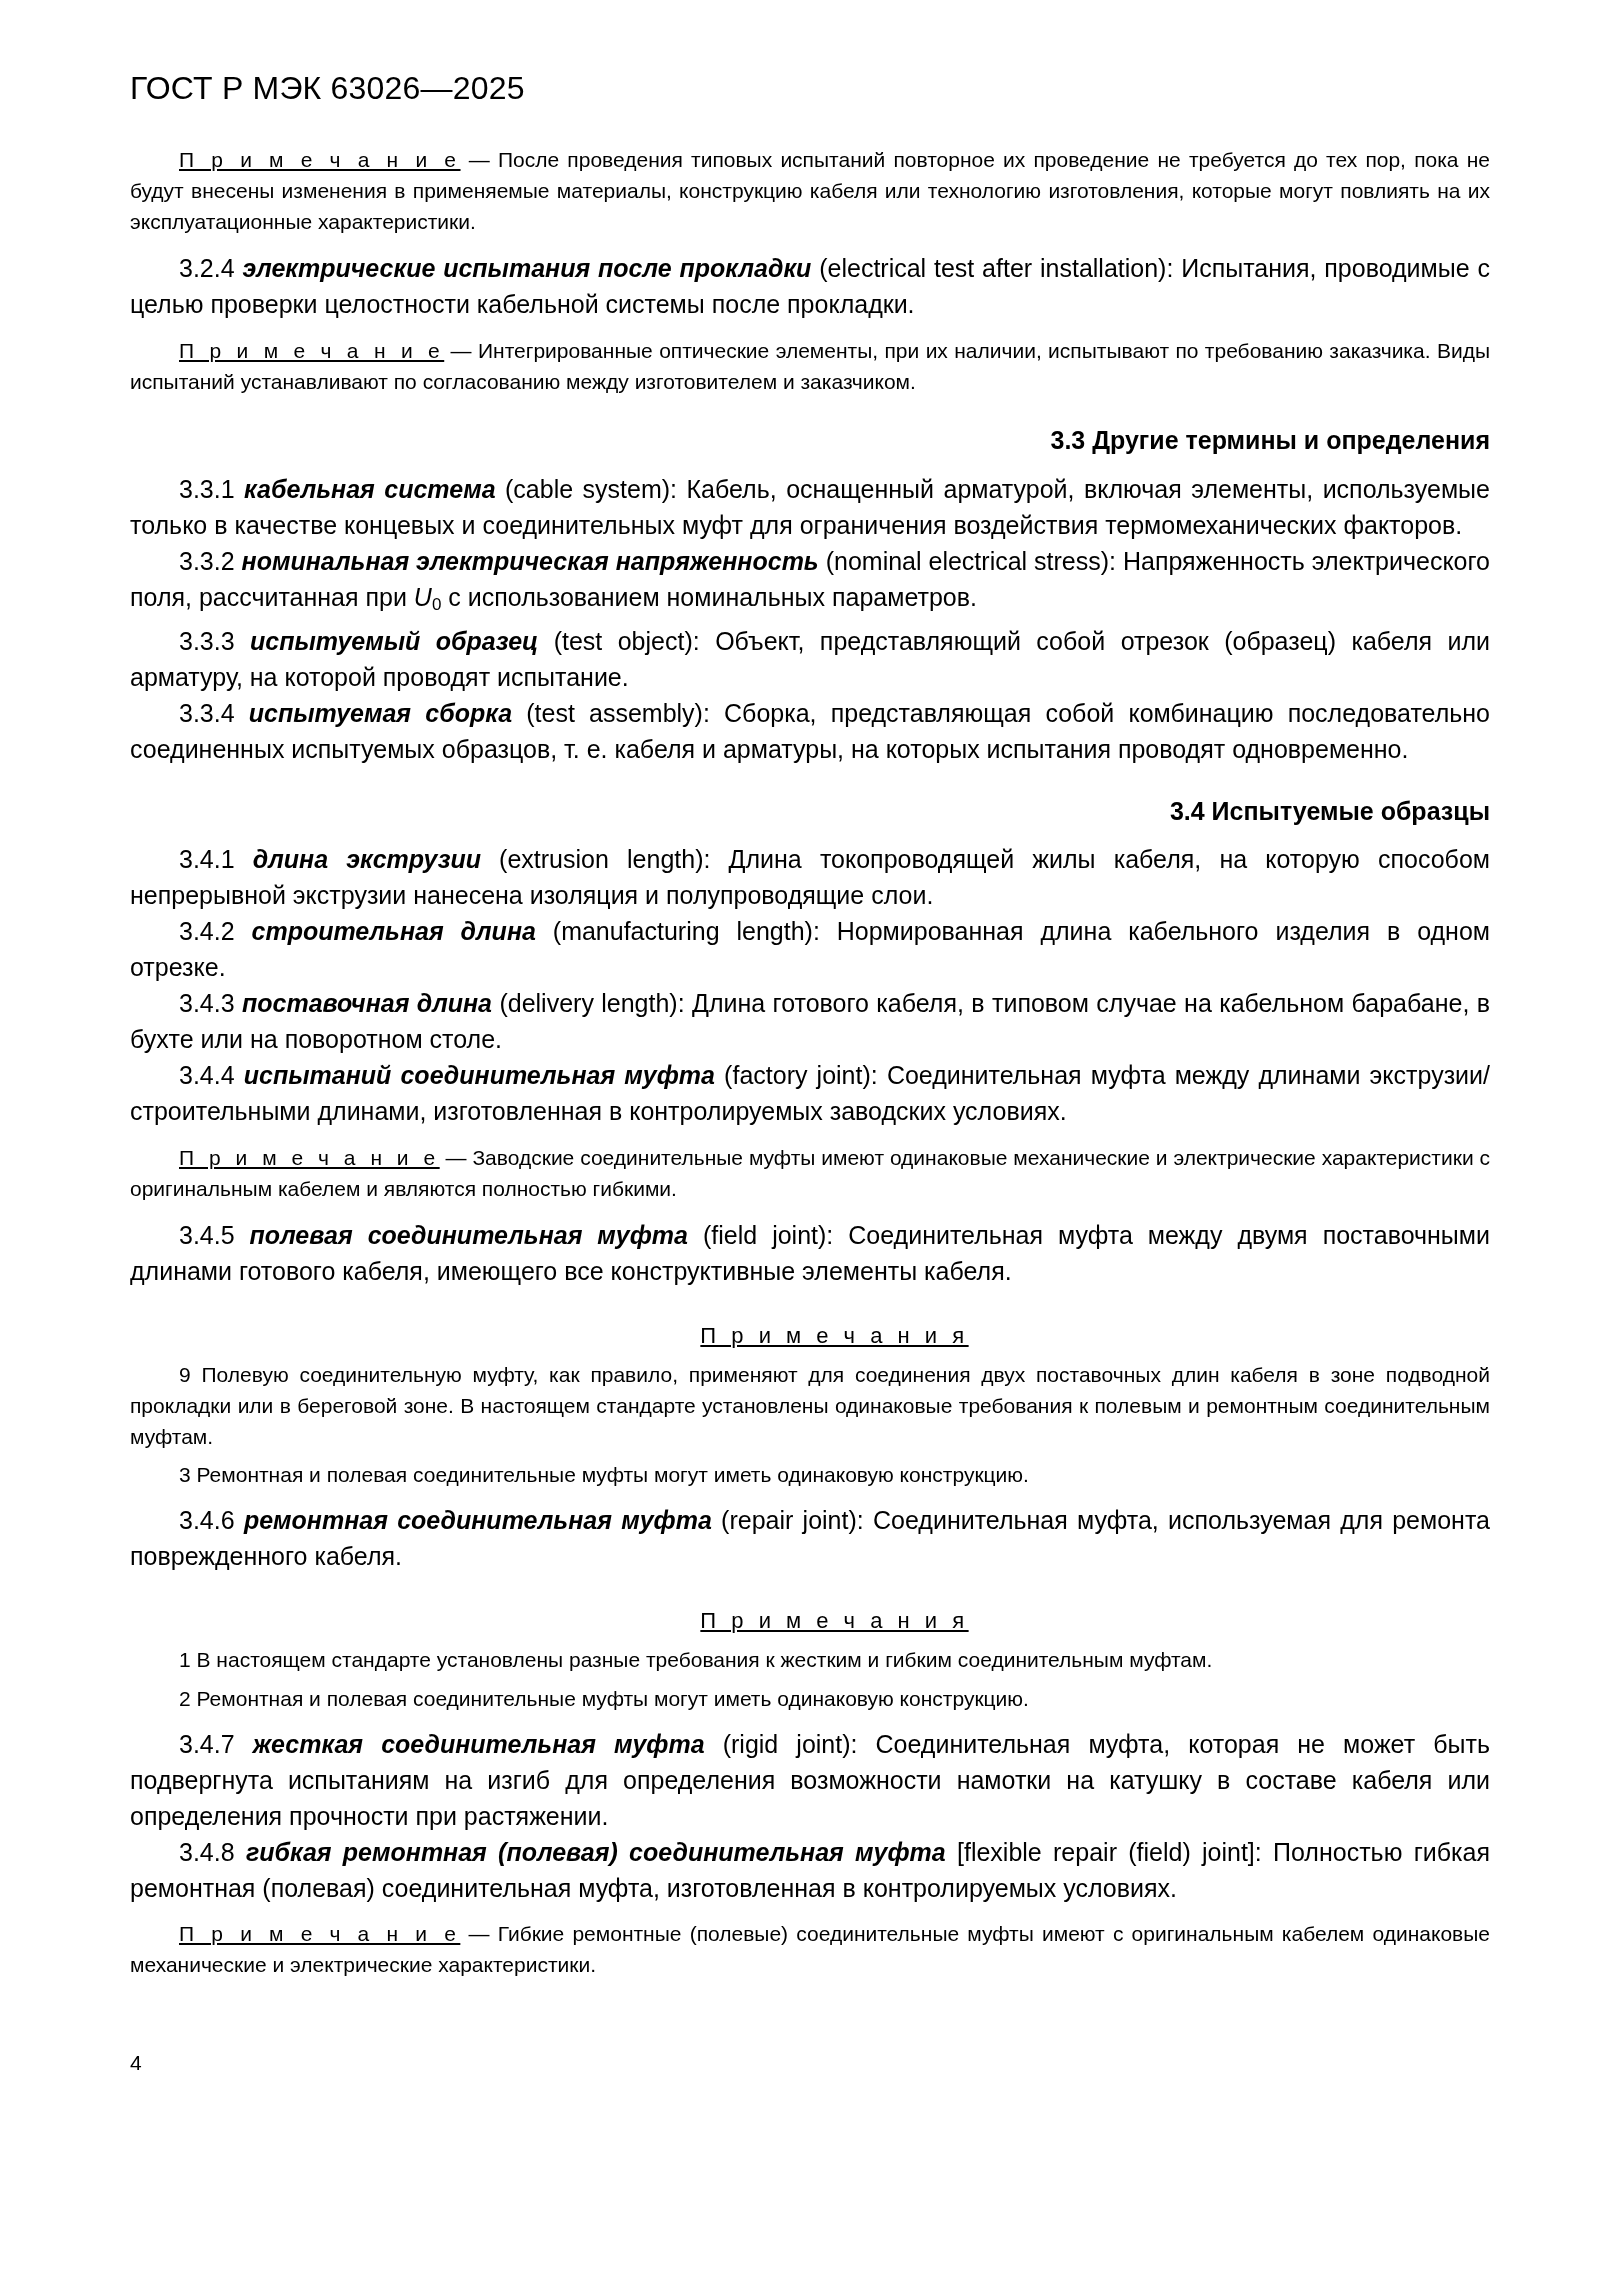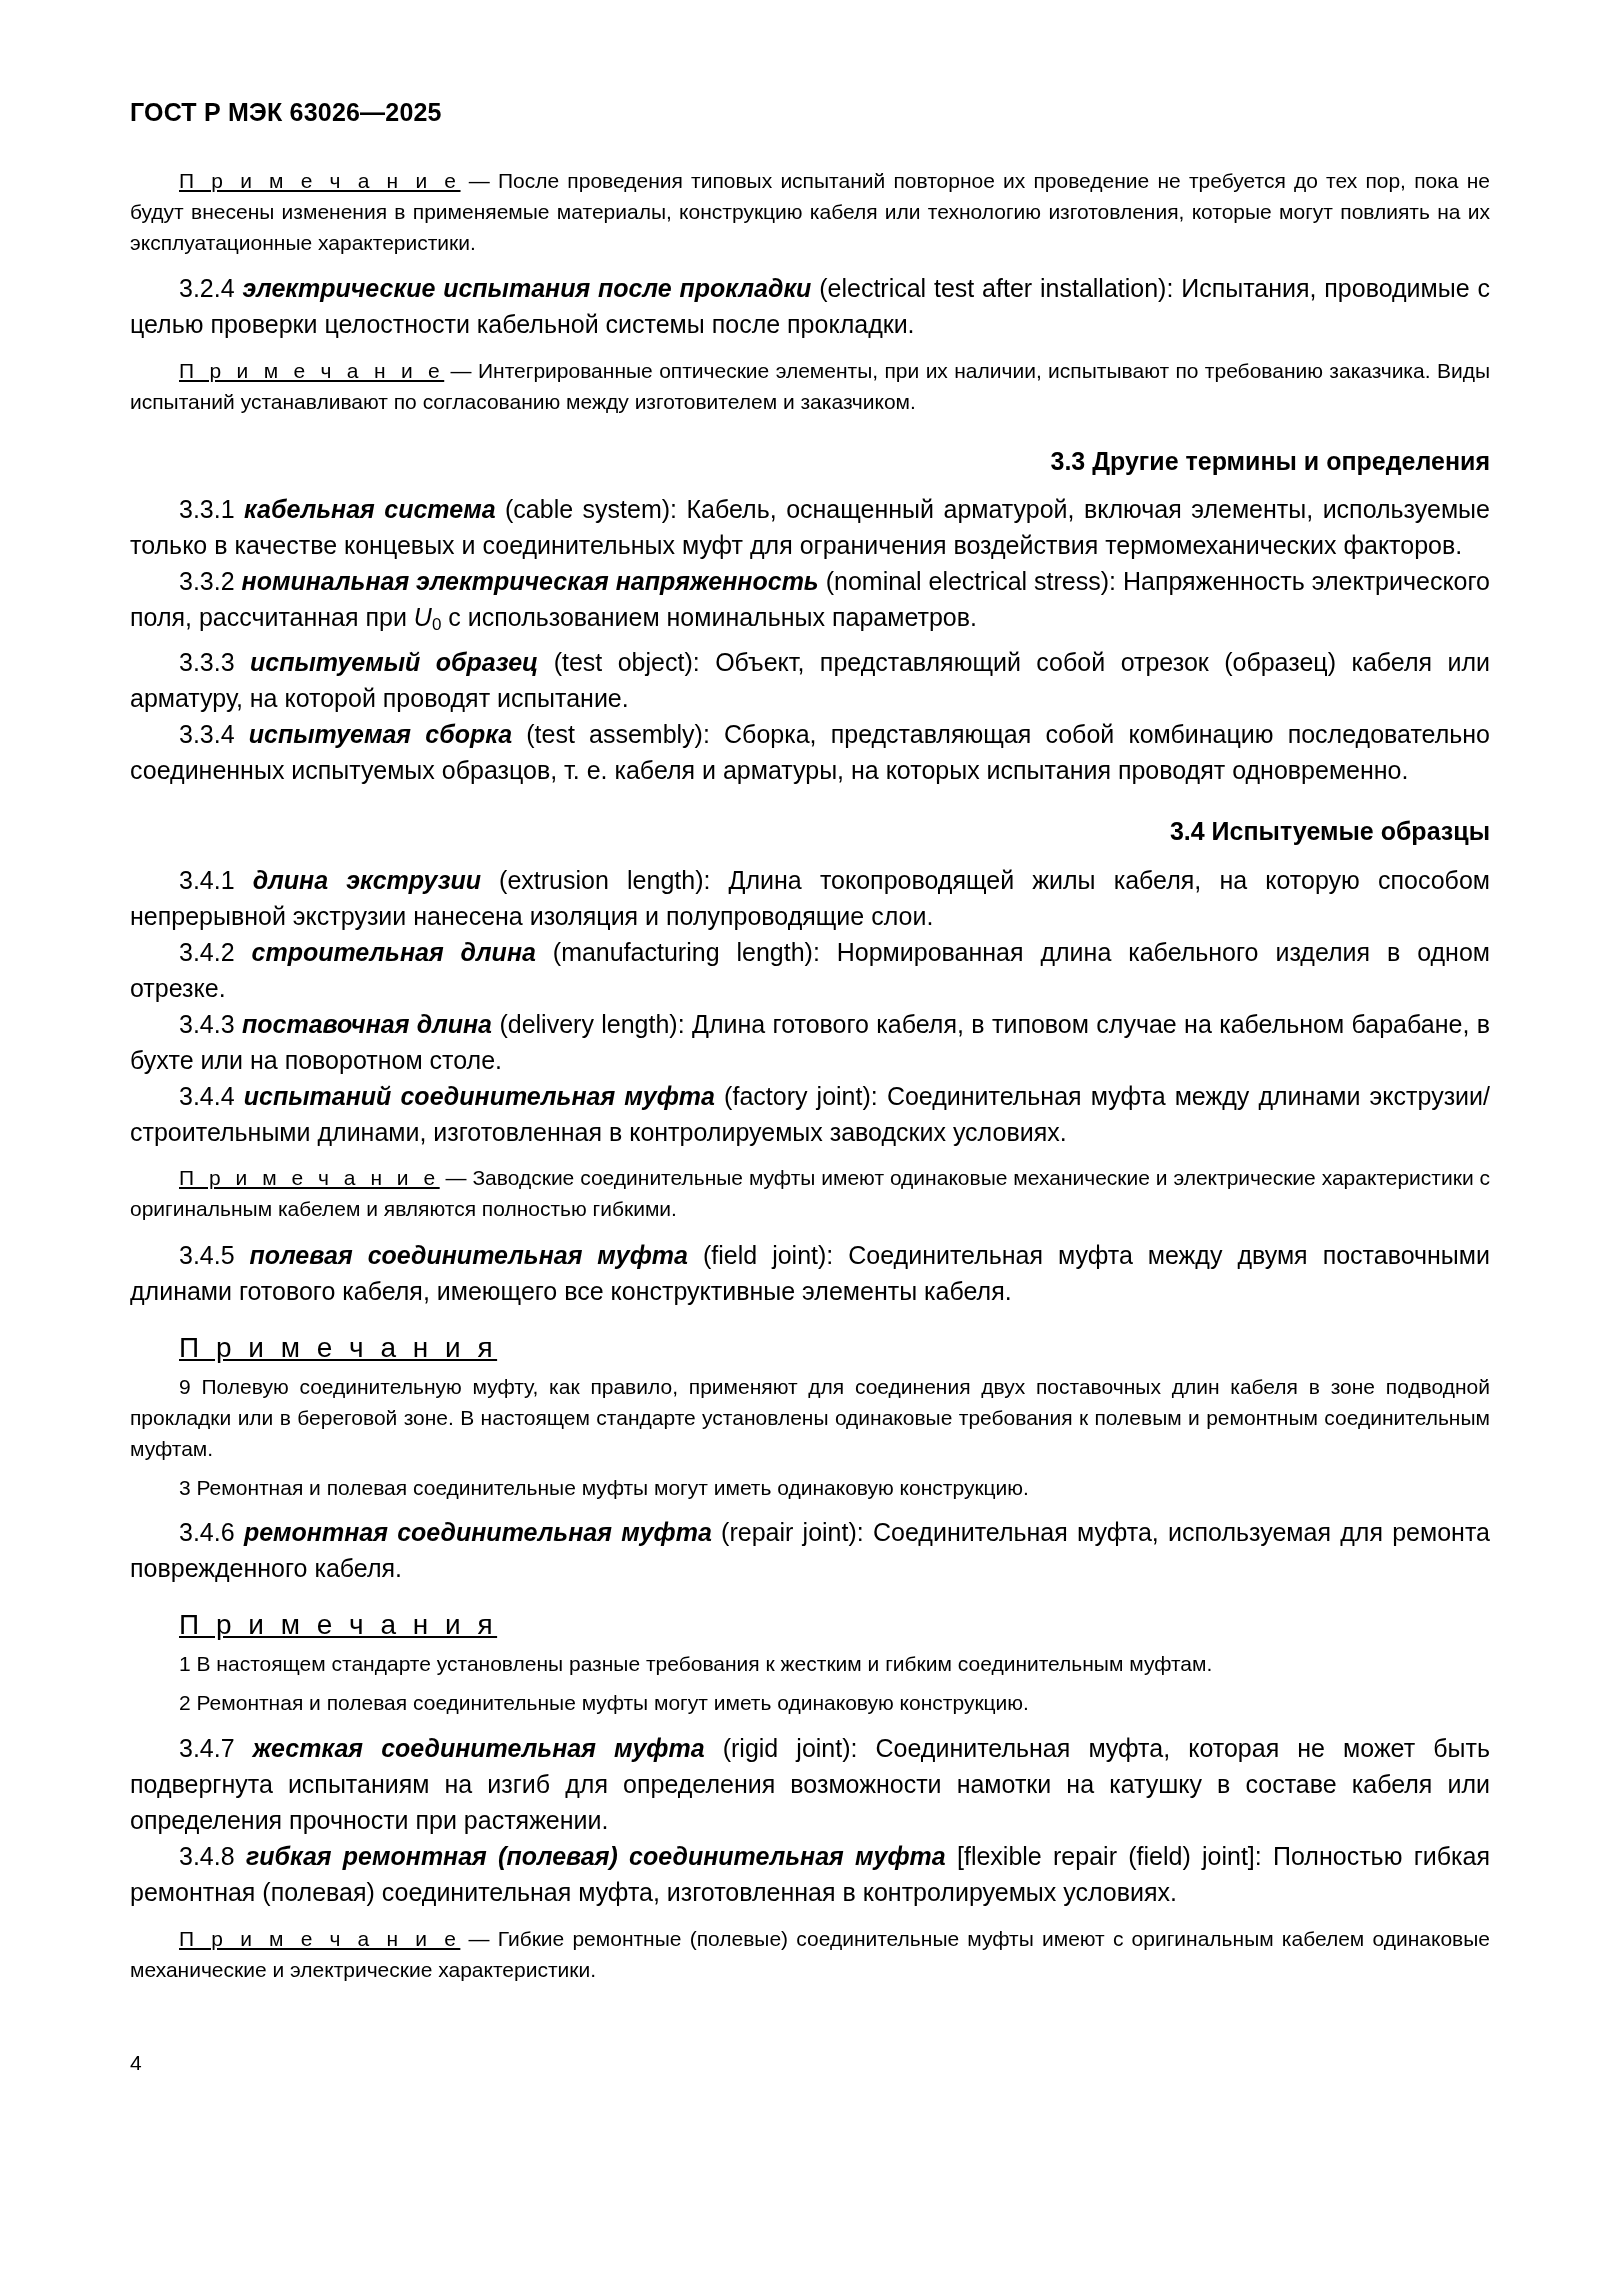--- a/index.html
+++ b/index.html
@@ -20,24 +20,24 @@
     box-sizing: border-box;
     overflow: hidden;
   }
   .content {
     position: absolute;
     left: 130px;
     top: 0;
     width: 1360px;
   }
   .doc-header {
-    font-size: 25px;
-    font-weight: bold;
+    font-size: 32px;
+    font-weight: normal;
     letter-spacing: 0.2px;
-    padding-top: 99px;
+    padding-top: 71px;
     line-height: 1.1;
   }
   .body-block {
     padding-top: 25.5px;
   }
   p {
     margin: 0;
     padding: 0;
     text-align: justify;
     text-justify: inter-word;
@@ -57,26 +57,26 @@
   }
   
   .note {
     font-size: 21px;
     line-height: 31px;
     text-indent: 49px;
     margin-top: 12.7px;
     margin-bottom: 12.7px;
   }
   .notes-title {
-    font-size: 28px;
+    font-size: 22px;
     line-height: 31px;
     text-indent: 49px;
-    margin-top: 23px;
+    margin-top: 31px;
     margin-bottom: 3.9px;
-    text-align: left;
+    text-align: center;
   }
   .note-item {
     font-size: 21px;
     line-height: 31px;
     text-indent: 49px;
     margin-top: 7.8px;
   }
   .note-label {
     letter-spacing: 4.5px;
     text-decoration: underline;

